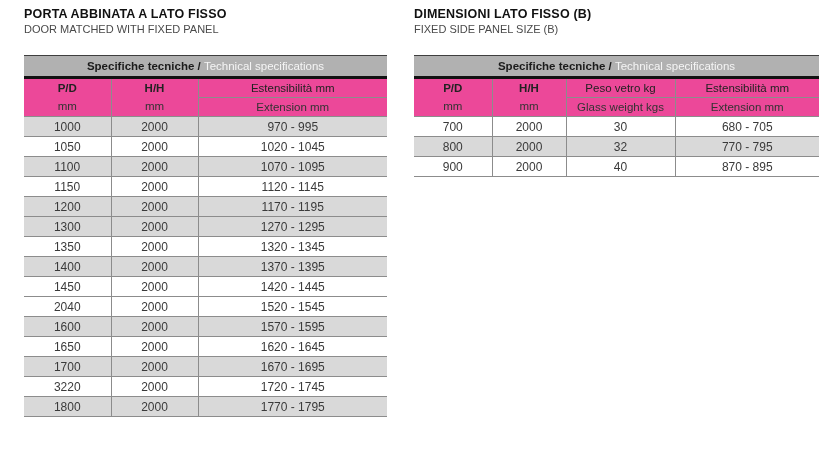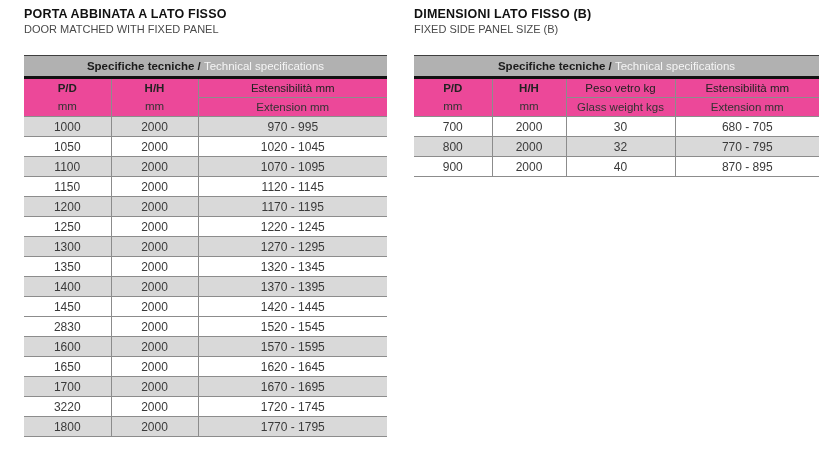--- a/index.html
+++ b/index.html
@@ -96,25 +96,20 @@
           <tr class="plain">
             <td class="cell">1150</td>
             <td class="cell">2000</td>
             <td class="cell">1120 - 1145</td>
           </tr>
           <tr class="stripe">
             <td class="cell">1200</td>
             <td class="cell">2000</td>
             <td class="cell">1170 - 1195</td>
           </tr>
-          <tr class="plain">
-            <td class="cell">1250</td>
-            <td class="cell">2000</td>
-            <td class="cell">1220 - 1245</td>
-          </tr>
           <tr class="stripe">
             <td class="cell">1300</td>
             <td class="cell">2000</td>
             <td class="cell">1270 - 1295</td>
           </tr>
           <tr class="plain">
             <td class="cell">1350</td>
             <td class="cell">2000</td>
             <td class="cell">1320 - 1345</td>
           </tr>
@@ -122,21 +117,21 @@
             <td class="cell">1400</td>
             <td class="cell">2000</td>
             <td class="cell">1370 - 1395</td>
           </tr>
           <tr class="plain">
             <td class="cell">1450</td>
             <td class="cell">2000</td>
             <td class="cell">1420 - 1445</td>
           </tr>
           <tr class="plain">
-            <td class="cell">2830</td>
+            <td class="cell">2040</td>
             <td class="cell">2000</td>
             <td class="cell">1520 - 1545</td>
           </tr>
           <tr class="stripe">
             <td class="cell">1600</td>
             <td class="cell">2000</td>
             <td class="cell">1570 - 1595</td>
           </tr>
           <tr class="plain">
             <td class="cell">1650</td>

